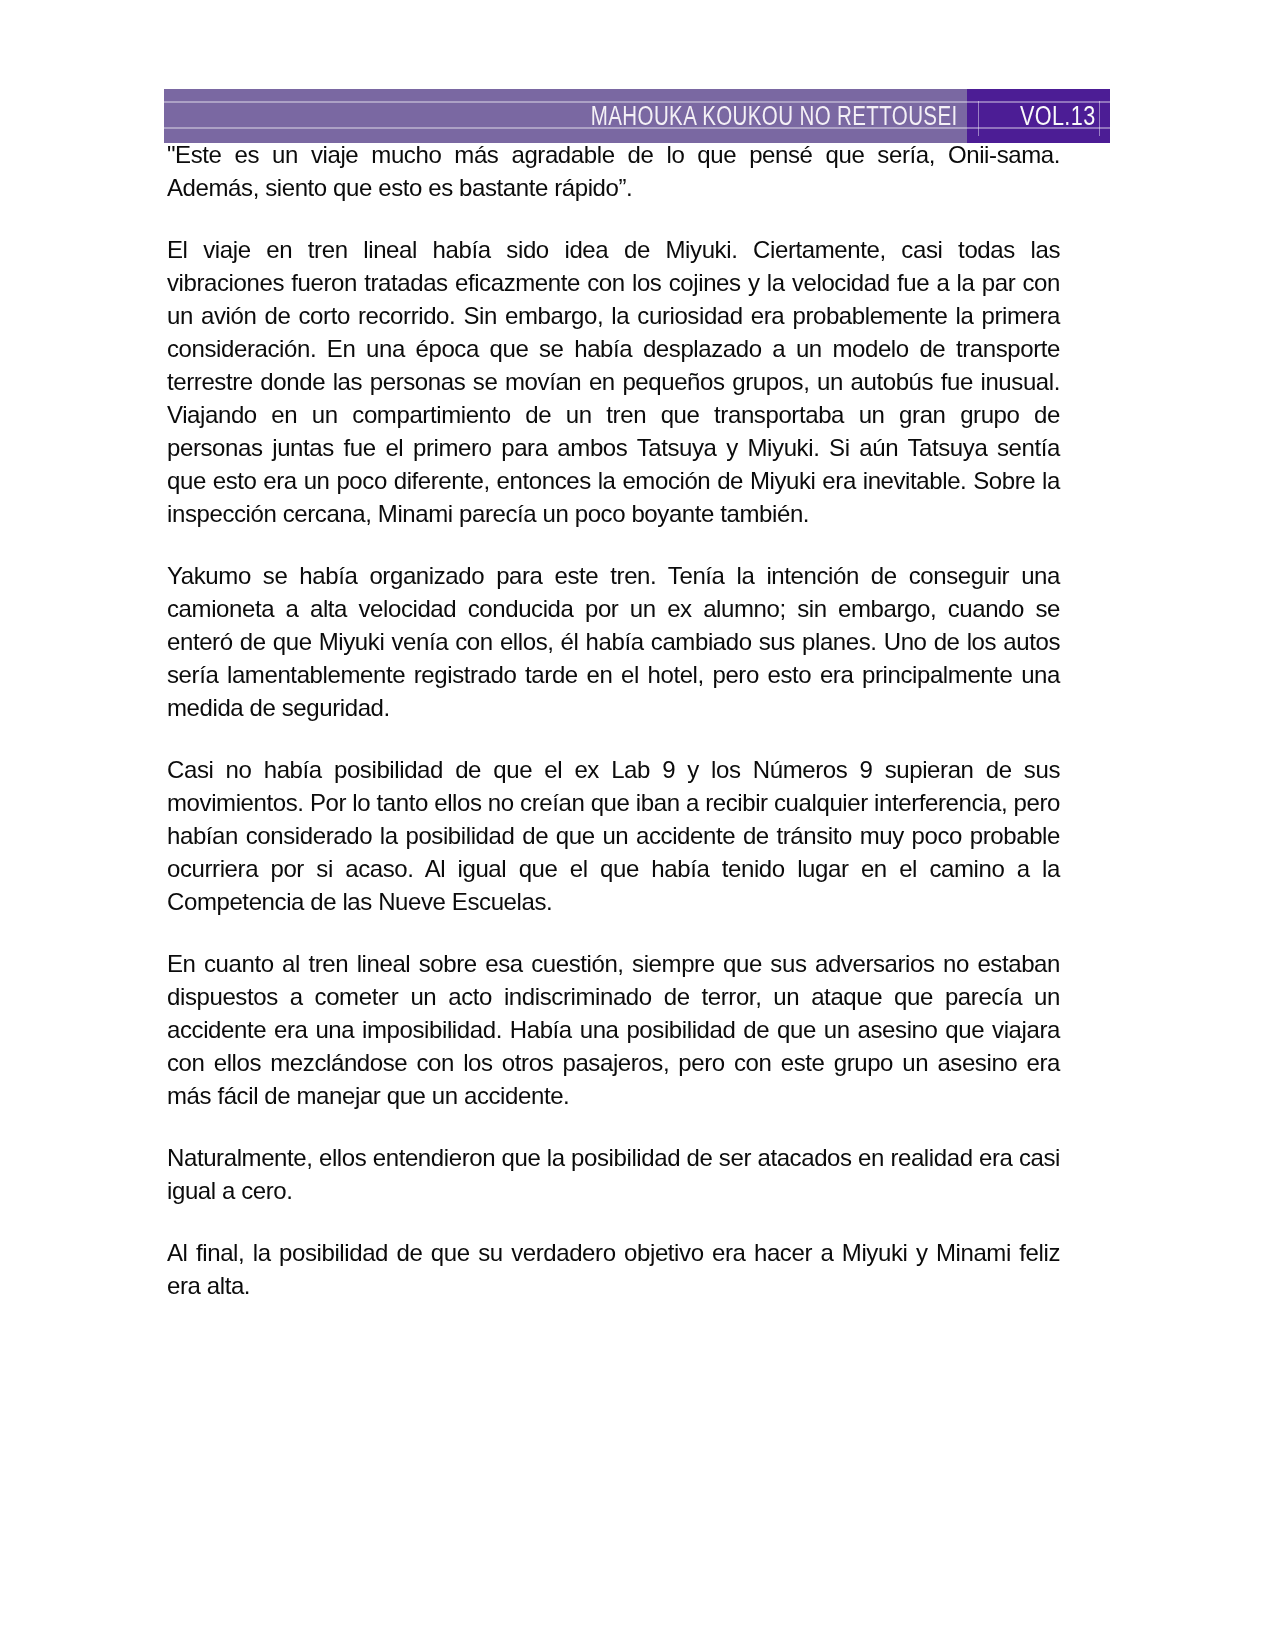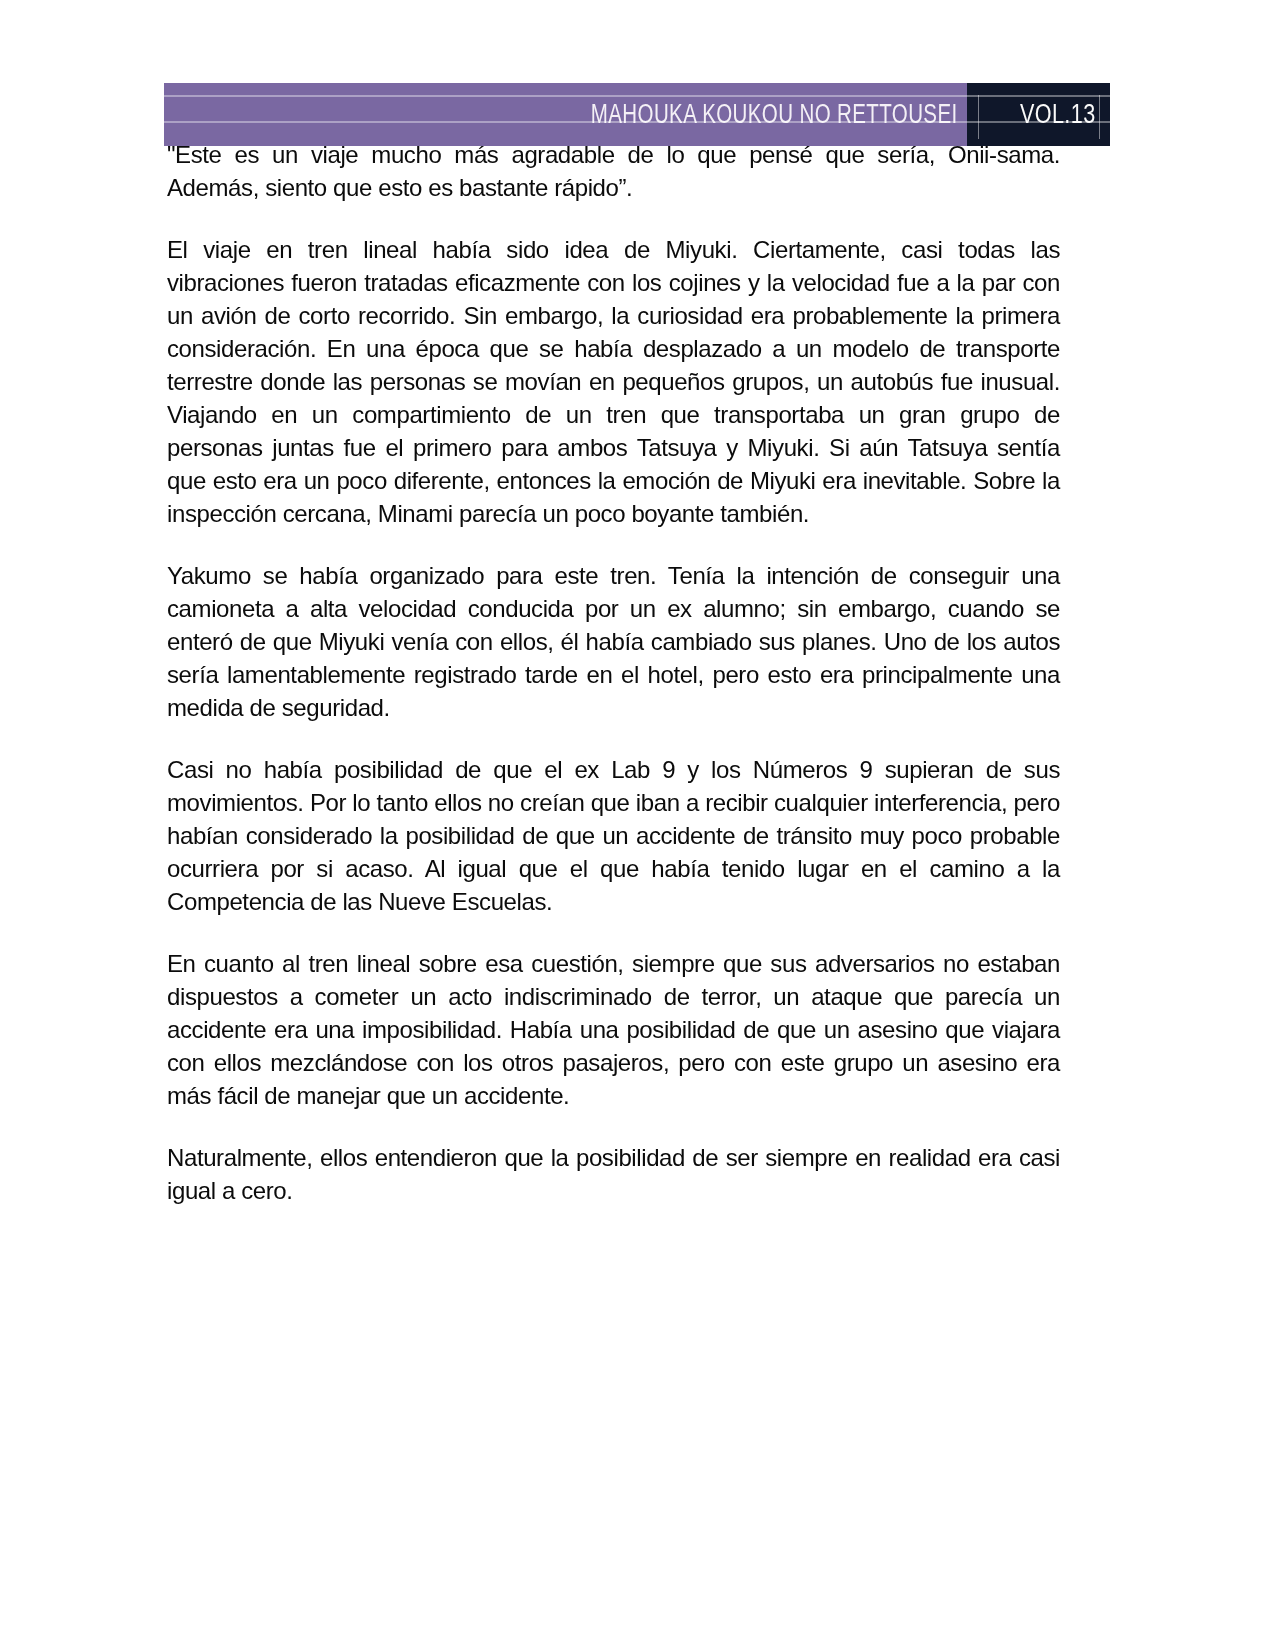--- a/index.html
+++ b/index.html
@@ -14,23 +14,23 @@
     height: 1650px;
     margin: 0 auto;
     background: #ffffff;
     overflow: hidden;
   }
 
   
   .banner {
     position: absolute;
     left: 164px;
-    top: 83px;
+    top: 89px;
     width: 946px;
-    height: 63px;
+    height: 54px;
     display: flex;
   }
   .banner-purple {
     position: relative;
     flex: 1 1 auto;
     height: 100%;
   }
   .banner-black {
     position: relative;
     width: 143px;
@@ -103,30 +103,31 @@
 </style>
 </head>
 <body>
 
 <div class="page">
 
   <div class="banner">
     <div class="banner-purple" style="background: rgb(122, 104, 162);">
       <div class="banner-title">MAHOUKA KOUKOU NO RETTOUSEI</div>
     </div>
-    <div class="banner-black" style="background: #0f172a;">
+    <div class="banner-black" style="background: #4c1d95;">
       <div class="black-inner-frame"></div>
       <div class="banner-vol">VOL.13</div>
     </div>
     <div class="banner-line-top"></div>
     <div class="banner-line-bottom"></div>
   </div>
 
   <div class="doc-body">
       <p class="para">"Este es un viaje mucho más agradable de lo que pensé que sería, Onii-sama. Además, siento que esto es bastante rápido”.</p>
       <p class="para">El viaje en tren lineal había sido idea de Miyuki. Ciertamente, casi todas las vibraciones fueron tratadas eficazmente con los cojines y la velocidad fue a la par con un avión de corto recorrido. Sin embargo, la curiosidad era probablemente la primera consideración. En una época que se había desplazado a un modelo de transporte terrestre donde las personas se movían en pequeños grupos, un autobús fue inusual. Viajando en un compartimiento de un tren que transportaba un gran grupo de personas juntas fue el primero para ambos Tatsuya y Miyuki. Si aún Tatsuya sentía que esto era un poco diferente, entonces la emoción de Miyuki era inevitable. Sobre la inspección cercana, Minami parecía un poco boyante también.</p>
       <p class="para">Yakumo se había organizado para este tren. Tenía la intención de conseguir una camioneta a alta velocidad conducida por un ex alumno; sin embargo, cuando se enteró de que Miyuki venía con ellos, él había cambiado sus planes. Uno de los autos sería lamentablemente registrado tarde en el hotel, pero esto era principalmente una medida de seguridad.</p>
       <p class="para">Casi no había posibilidad de que el ex Lab 9 y los Números 9 supieran de sus movimientos. Por lo tanto ellos no creían que iban a recibir cualquier interferencia, pero habían considerado la posibilidad de que un accidente de tránsito muy poco probable ocurriera por si acaso. Al igual que el que había tenido lugar en el camino a la Competencia de las Nueve Escuelas.</p>
       <p class="para">En cuanto al tren lineal sobre esa cuestión, siempre que sus adversarios no estaban dispuestos a cometer un acto indiscriminado de terror, un ataque que parecía un accidente era una imposibilidad. Había una posibilidad de que un asesino que viajara con ellos mezclándose con los otros pasajeros, pero con este grupo un asesino era más fácil de manejar que un accidente.</p>
-      <p class="para">Naturalmente, ellos entendieron que la posibilidad de ser siempre en realidad era casi igual a cero.</p>
+      <p class="para">Naturalmente, ellos entendieron que la posibilidad de ser atacados en realidad era casi igual a cero.</p>
+      <p class="para">Al final, la posibilidad de que su verdadero objetivo era hacer a Miyuki y Minami feliz era alta.</p>
     </div>
 
 </div>
 
 </body></html>

